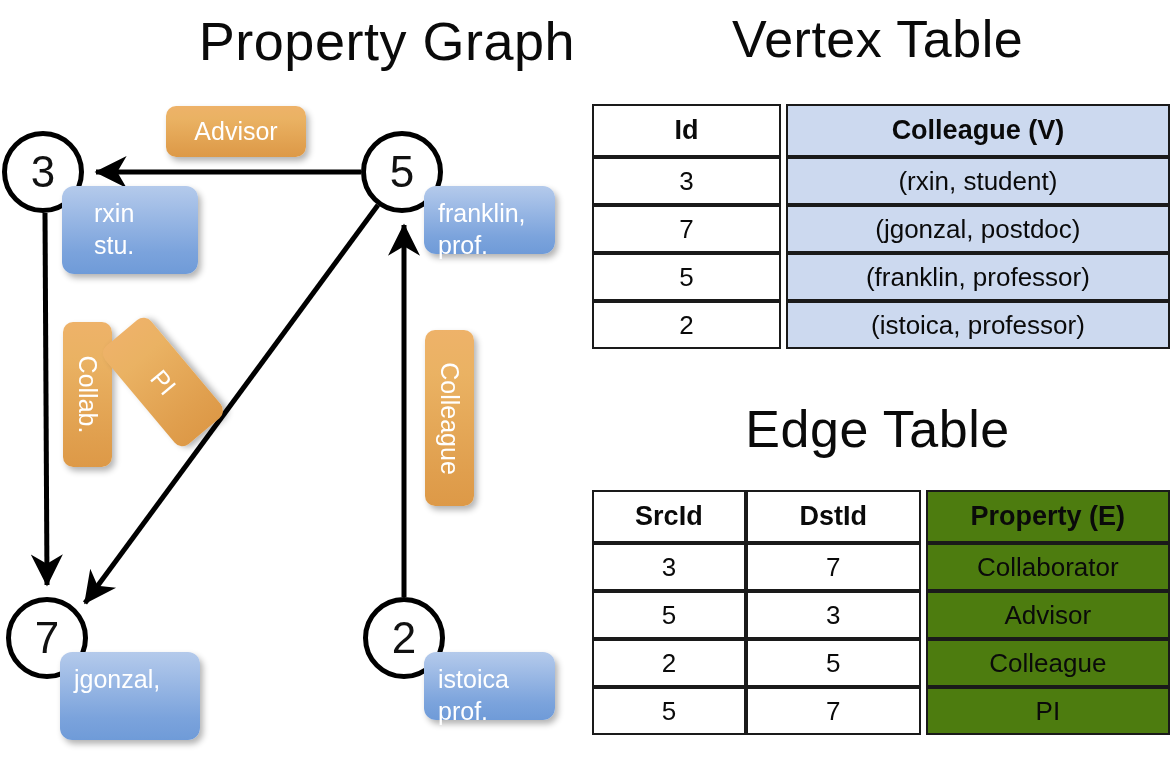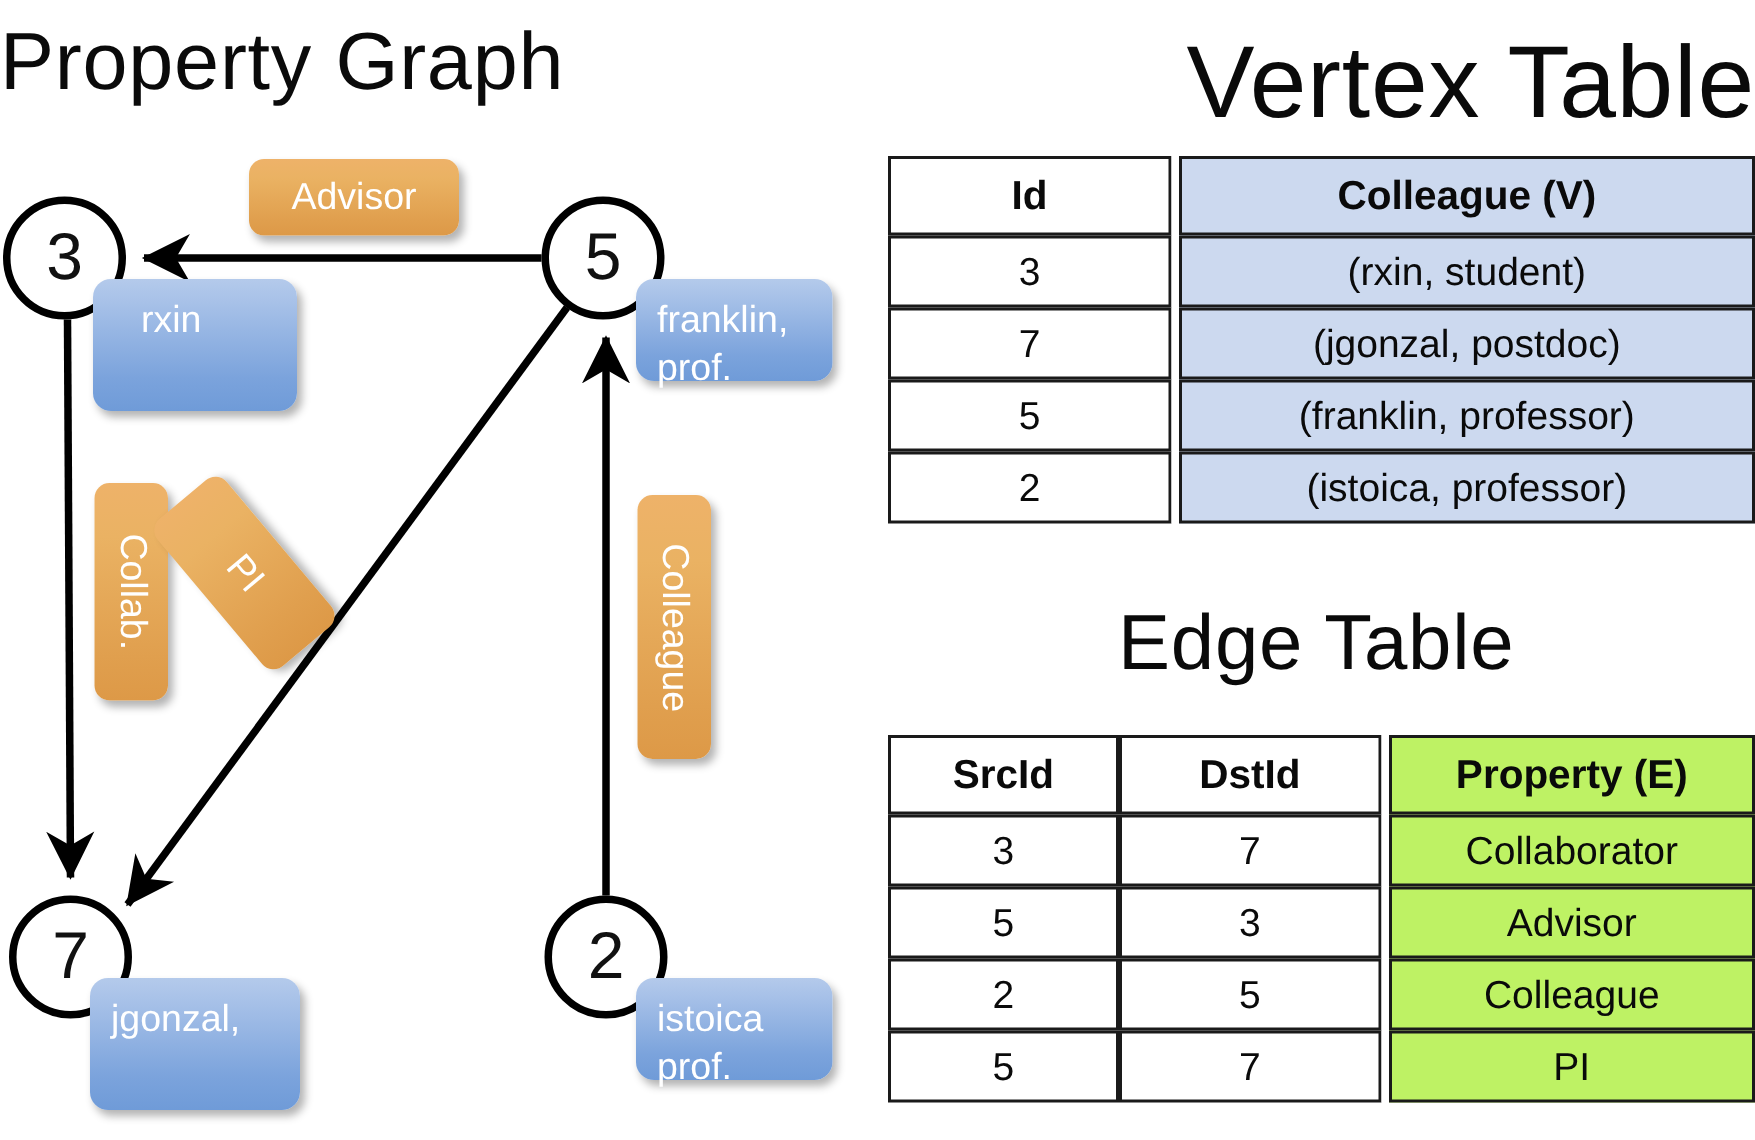--- a/index.html
+++ b/index.html
@@ -21,29 +21,29 @@
     position: absolute;
     font-family: "Liberation Sans", sans-serif;
     font-weight: 300;
     color: #0a0a0a;
     white-space: nowrap;
     letter-spacing: 0.5px;
   }
   #title-property-graph {
     left: 0; top: 10px;
     width: 575px;
-    text-align: left;
+    text-align: right;
     font-size: 54px;
     line-height: 62px;
   }
   #title-vertex-table {
-    left: 585px; top: 24px;
+    left: 585px; top: 8px;
     width: 585px;
-    text-align: right;
-    font-size: 68px;
+    text-align: center;
+    font-size: 52px;
     line-height: 62px;
   }
   #title-edge-table {
     left: 585px; top: 398px;
     width: 585px;
     text-align: center;
     font-size: 52px;
     line-height: 62px;
   }
 
@@ -158,21 +158,21 @@
     font-size: 26px;
     height: 44px;
     color: #0a0a0a;
   }
   .tbl th {
     font-weight: 700;
     font-size: 27px;
     height: 49px;
   }
   .cell-blue { background: #ccd9ef; }
-  .cell-peach { background: #bef264; margin-left: 17px; }
+  .cell-peach { background: #4d7c0f; margin-left: 17px; }
   .spacer-col { border: none !important; width: 5px; background: #fff; }
 
   #vertex-table { left: 592px; top: 104px; }
   #vertex-table .col-id   { width: 186px; }
   #vertex-table .col-prop { width: 382px; }
 
   #edge-table { left: 592px; top: 490px; }
   #edge-table .col-src  { width: 152px; }
   #edge-table .col-dst  { width: 174px; }
   #edge-table .col-prop { width: 243px; }
@@ -202,20 +202,21 @@
     <line x1="404" y1="597" x2="404" y2="225" stroke="#000" stroke-width="5" marker-end="url(#arrow)"></line>
   </svg>
 
   <div class="node" id="node-3">3</div>
   <div class="node" id="node-5">5</div>
   <div class="node" id="node-7">7</div>
   <div class="node" id="node-2">2</div>
 
   <div class="prop-box" id="prop-rxin">
     <span>rxin</span>
+    <span>stu.</span>
   </div>
   <div class="prop-box" id="prop-franklin">
     <span>franklin,</span>
     <span>prof.</span>
   </div>
   <div class="prop-box" id="prop-jgonzal">
     <span>jgonzal,</span>
   </div>
   <div class="prop-box" id="prop-istoica">
     <span>istoica</span>

